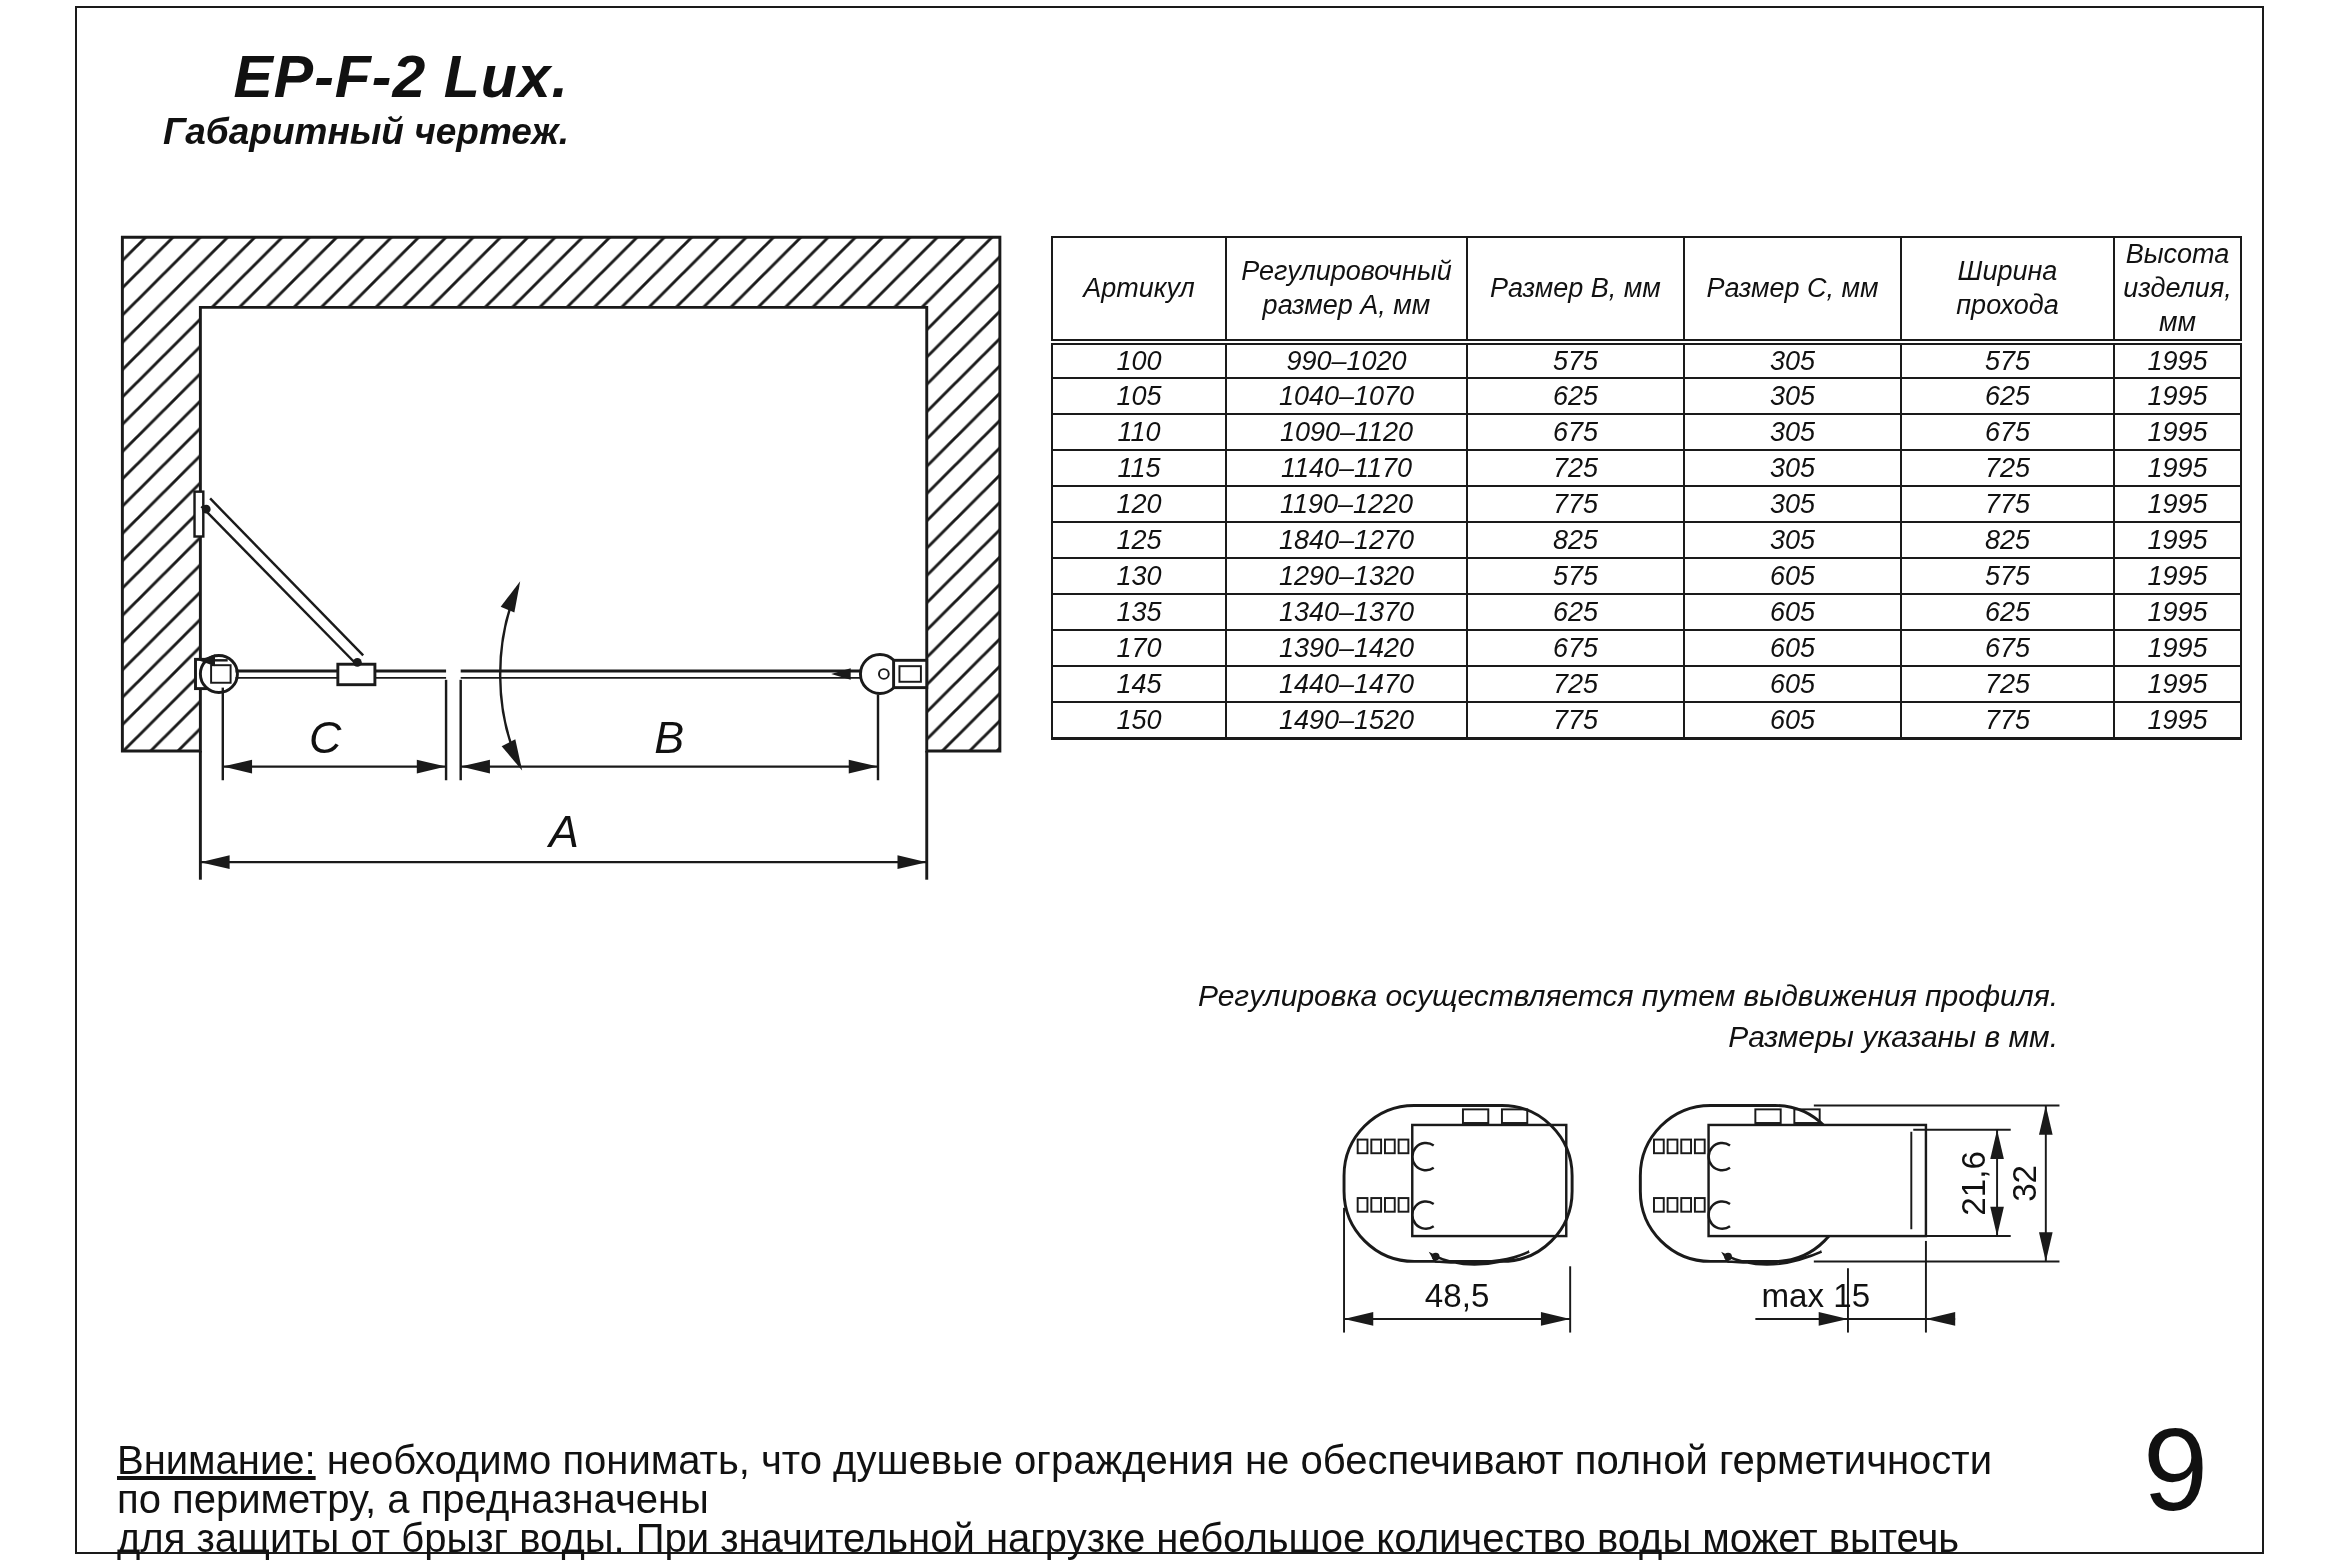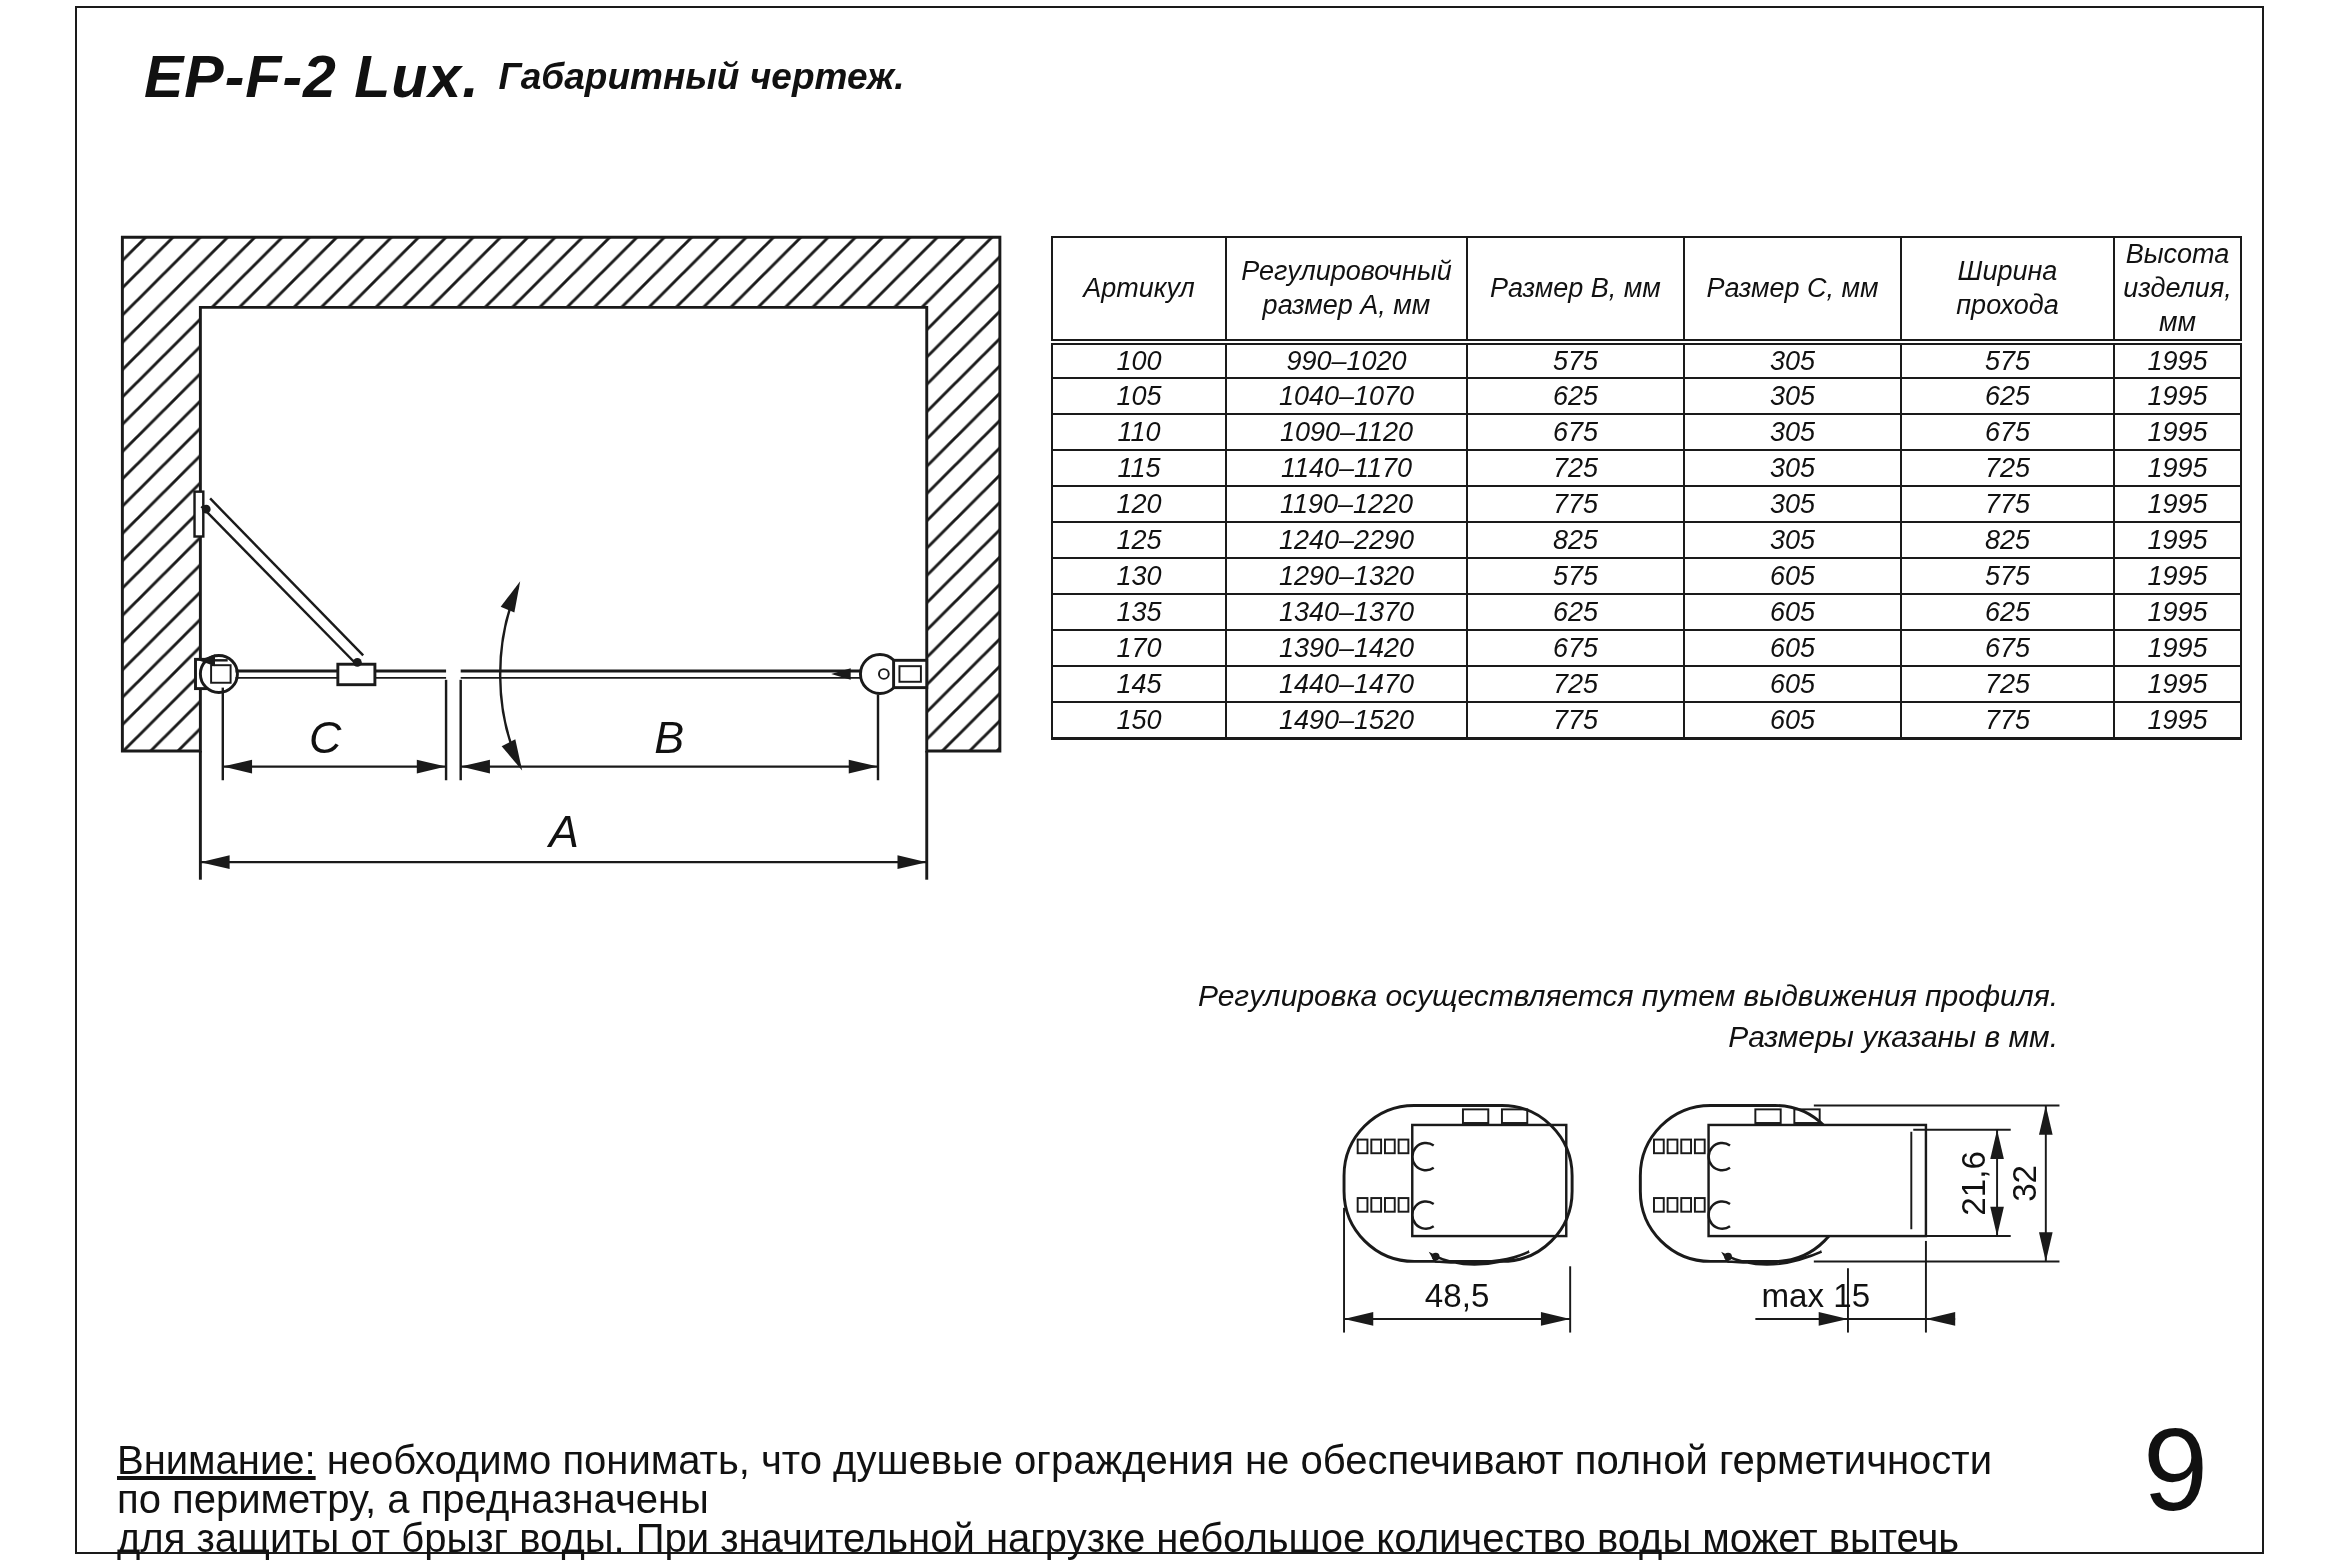--- a/index.html
+++ b/index.html
@@ -5,22 +5,22 @@
   html,body{margin:0;padding:0;background:#d8d8d8;}
   .page{
     position:relative;width:2341px;height:1560px;background:#ffffff;
     font-family:"Liberation Sans",sans-serif;color:#111;overflow:hidden;
   }
   .frame{
     position:absolute;left:75px;top:5.9px;width:2189px;height:1548px;
     border:2.9px solid #1a1a1a;box-sizing:border-box;
   }
   .title{
-    position:absolute;left:144px;top:43px;display:flex;align-items:center;
-    white-space:nowrap;font-style:italic;
+    position:absolute;left:144px;top:43px;display:flex;align-items:flex-end;
+    white-space:nowrap;font-style:italic;flex-direction:column;
   }
   .title .model{font-size:59px;font-weight:700;letter-spacing:1px;}
   .title .caption{font-size:37px;font-weight:700;margin-left:19px;}
 
   
   table.dims{
     position:absolute;left:1051px;top:236px;width:1188px;
     border-collapse:collapse;table-layout:fixed;
     border:2.9px solid #1a1a1a;
   }
@@ -207,21 +207,21 @@
         <tr>
           <td>120</td>
           <td>1190–1220</td>
           <td>775</td>
           <td>305</td>
           <td>775</td>
           <td>1995</td>
         </tr>
         <tr>
           <td>125</td>
-          <td>1240–2290</td>
+          <td>1840–1270</td>
           <td>825</td>
           <td>305</td>
           <td>825</td>
           <td>1995</td>
         </tr>
         <tr>
           <td>130</td>
           <td>1290–1320</td>
           <td>575</td>
           <td>605</td>

